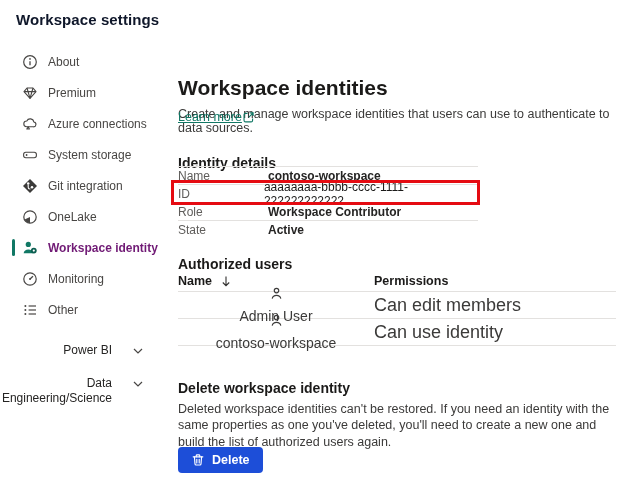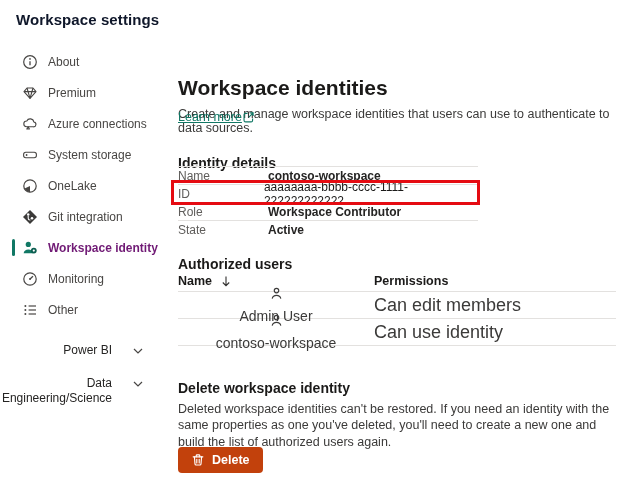--- a/index.html
+++ b/index.html
@@ -66,21 +66,21 @@
   .p-icon{width:15px;height:15px;display:flex;}
   .sort-icon{width:12px;height:12px;display:flex;}
   
   .del-desc{
     position:absolute;left:0;top:388px;width:436px;
     font-size:12.5px;line-height:16.5px;color:#3b3a39;
   }
   .delete-btn{
     position:absolute;left:0;top:447px;height:26px;
     display:inline-flex;align-items:center;gap:7px;padding:0 13px;
-    background:#c2410c;border:none;border-radius:4px;cursor:pointer;
+    background:#1d4ed8;border:none;border-radius:4px;cursor:pointer;
     color:#ffffff;font-size:12.5px;font-weight:700;
     font-family:"Liberation Sans","DejaVu Sans",sans-serif;
   }
   .delete-btn .t-icon{width:14px;height:14px;display:flex;}
   svg{display:block;}
 </style>
 </head>
 <body>
 
 <div class="win-title">Workspace settings</div>
@@ -124,37 +124,37 @@
           <rect x="1.6" y="5.2" width="12.8" height="5.6" rx="2.2" fill="none" stroke="#484644" stroke-width="1.1"></rect>
           <circle cx="4.6" cy="8" r="0.9" fill="#484644"></circle>
         </svg>
     </span>
     <span class="sb-label">System storage</span>
   </div>
 
   <div class="sb-item">
     <span class="sb-icon">
       <svg viewBox="0 0 16 16" width="16" height="16">
-          <circle cx="8" cy="8" r="6.2" fill="none" stroke="#484644" stroke-width="1.2"></circle>
-          <path d="M8 8 L2.6 10.6 A6.2 6.2 0 0 0 8 14.2 Z" fill="#484644"></path>
-        </svg>
-    </span>
-    <span class="sb-label">OneLake</span>
-  </div>
-
-  <div class="sb-item">
-    <span class="sb-icon">
-      <svg viewBox="0 0 16 16" width="16" height="16">
           <path d="M8 1 L15 8 8 15 1 8 Z" fill="#3b3a39"></path>
           <circle cx="6.2" cy="5.6" r="1.25" fill="#fff"></circle>
           <circle cx="10" cy="9.2" r="1.25" fill="#fff"></circle>
           <path d="M6.2 6.8 v2.4 a1.8 1.8 0 0 0 1.8 1.8 h0.4" fill="none" stroke="#fff" stroke-width="1.1"></path>
         </svg>
     </span>
     <span class="sb-label">Git integration</span>
+  </div>
+
+  <div class="sb-item">
+    <span class="sb-icon">
+      <svg viewBox="0 0 16 16" width="16" height="16">
+          <circle cx="8" cy="8" r="6.2" fill="none" stroke="#484644" stroke-width="1.2"></circle>
+          <path d="M8 8 L2.6 10.6 A6.2 6.2 0 0 0 8 14.2 Z" fill="#484644"></path>
+        </svg>
+    </span>
+    <span class="sb-label">OneLake</span>
   </div>
 
   <div class="sb-item selected">
     <span class="sel-bar"></span>
     <span class="sb-icon">
       <svg viewBox="0 0 16 16" width="16" height="16">
           <circle cx="6.3" cy="4.4" r="2.6" fill="#117865"></circle>
           <path d="M1.6 13.2 a4.8 4.6 0 0 1 9.4 0 Z" fill="#117865"></path>
           <circle cx="11.8" cy="10.6" r="2.9" fill="#0c5e50"></circle>
           <circle cx="11.8" cy="10.6" r="1.1" fill="#fff"></circle>

